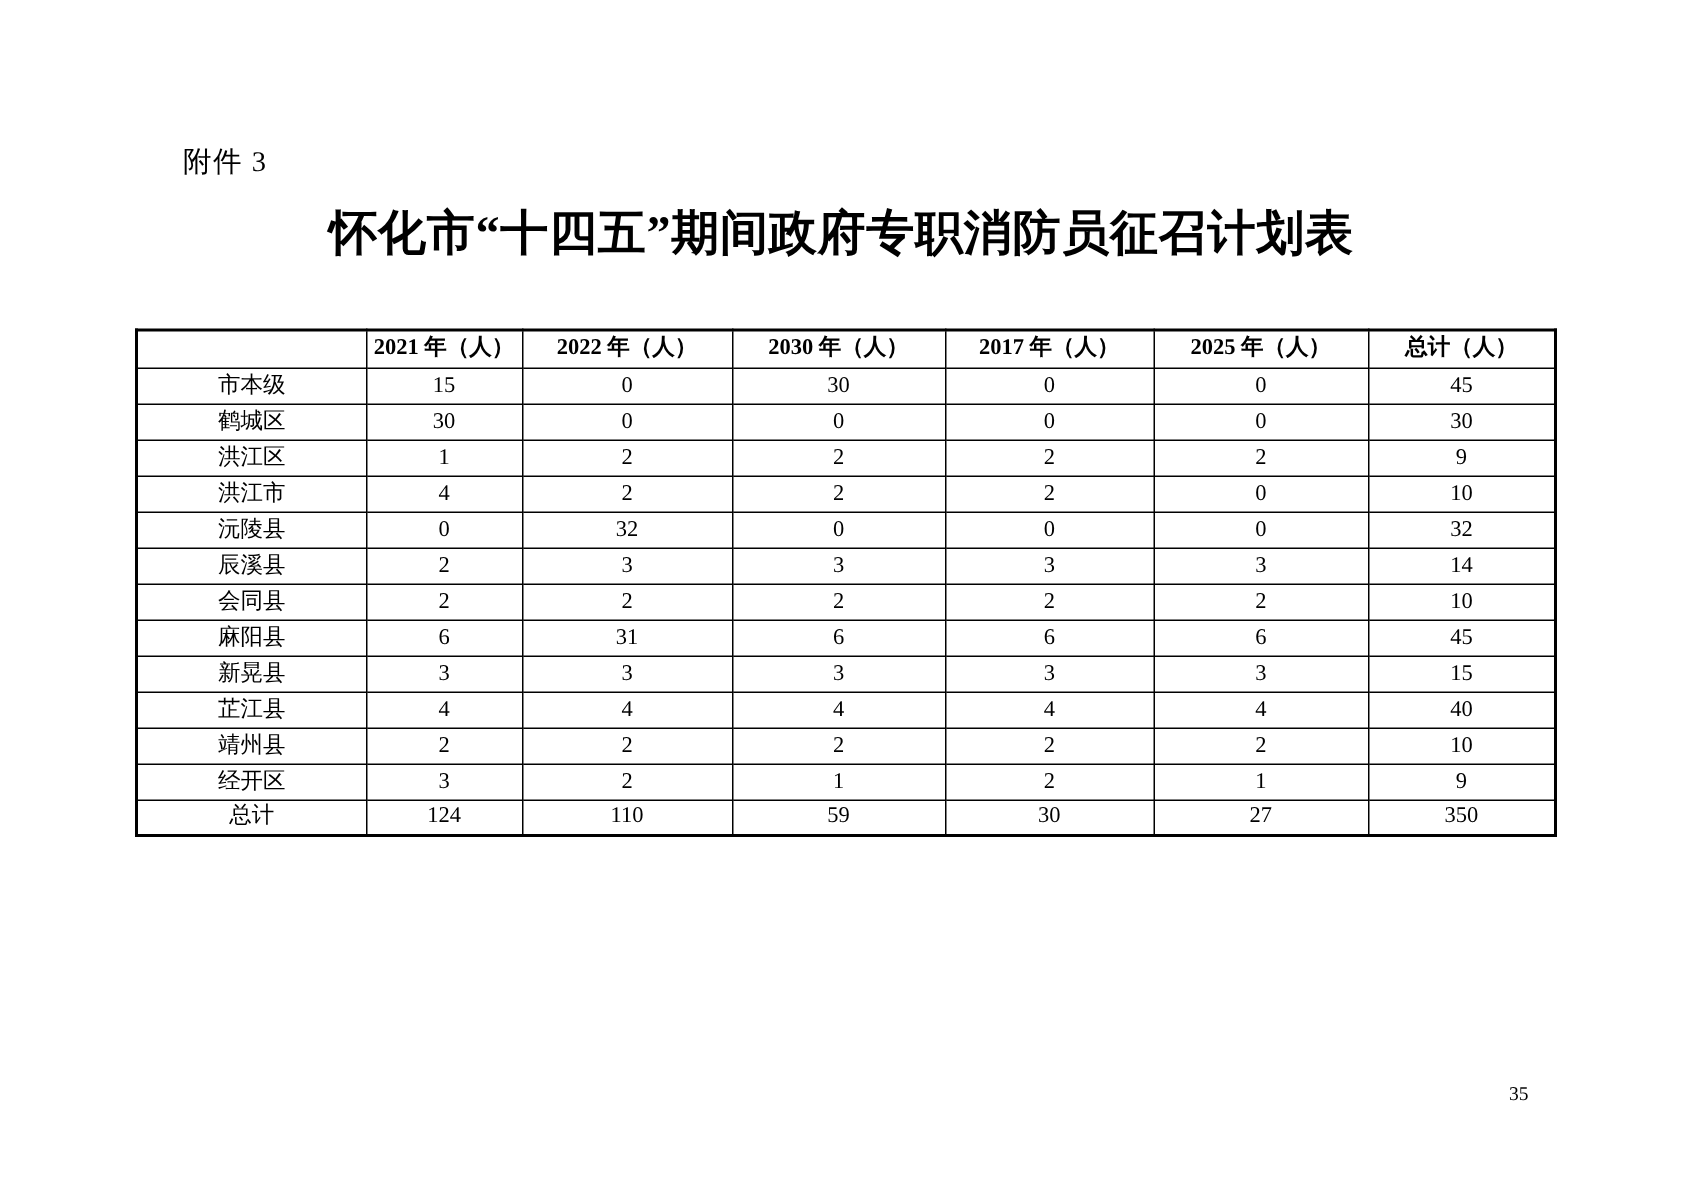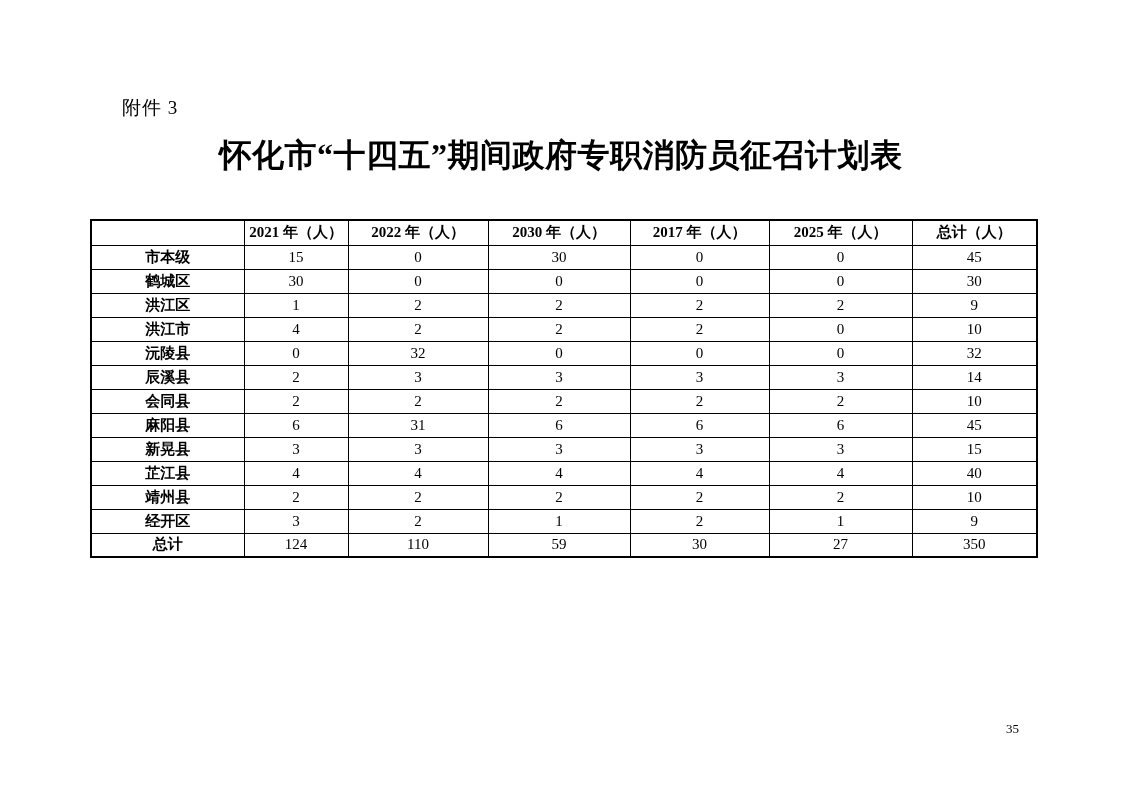--- a/index.html
+++ b/index.html
@@ -54,21 +54,21 @@
     line-height: 1;
     overflow: hidden;
     white-space: nowrap;
   }
   table.plan-table thead tr { height: 25px; }
   table.plan-table tbody tr { height: 24px; }
   table.plan-table thead th {
     font-weight: bold;
   }
   table.plan-table tbody th.row-label {
-    font-weight: bold;
+    font-weight: normal;
   }
   table.plan-table td {
     font-weight: normal;
     font-family: "Liberation Serif", "DejaVu Serif", serif;
   }
   .page-number {
     position: absolute;
     left: 1006px;
     top: 721px;
     font-size: 13px;

